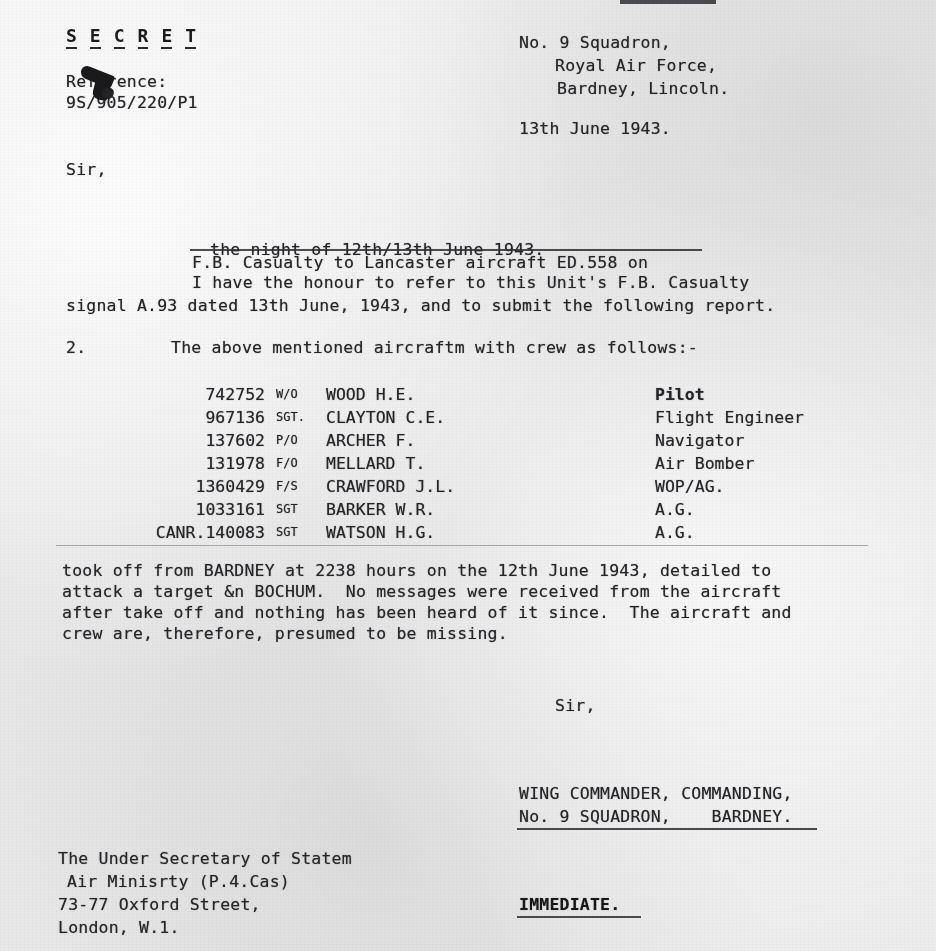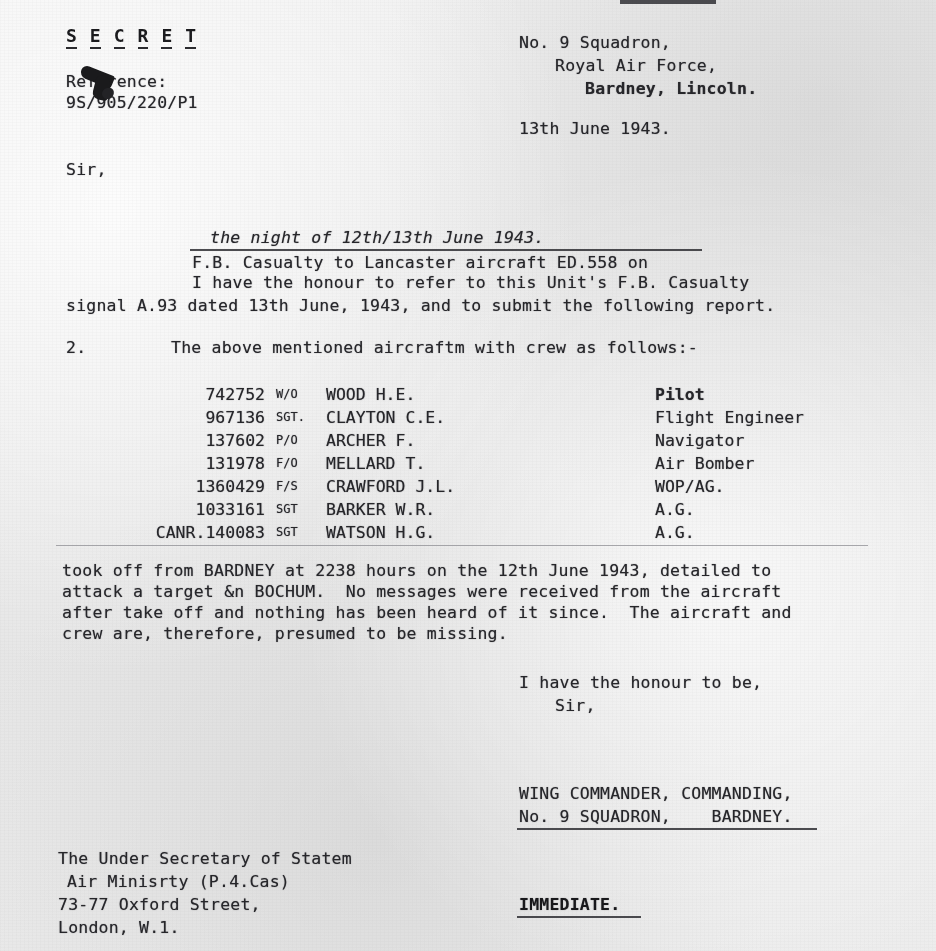--- a/index.html
+++ b/index.html
@@ -159,28 +159,28 @@
   <div class="txt" style="left:66px; top:91px;">9S/905/220/P1</div>
 
   <div class="blot">
     <div class="s1"></div>
     <div class="s2"></div>
     <div class="s3"></div>
   </div>
 
   <div class="txt" style="left:519px; top:31px;">No. 9 Squadron,</div>
   <div class="txt" style="left:555px; top:54px;">Royal Air Force,</div>
-  <div class="txt" style="left:585px; top:77px;font-weight:bold;">Bardney, Lincoln.</div>
+  <div class="txt" style="left:557px; top:77px;">Bardney, Lincoln.</div>
 
   <div class="txt" style="left:519px; top:117px;">13th June 1943.</div>
 
   <div class="txt" style="left:66px; top:158px;">Sir,</div>
 
   <div class="txt" style="left:192px; top:203px;margin-top:48px;">F.B. Casualty to Lancaster aircraft ED.558 on</div>
-  <div class="txt" style="left:210px; top:226px;font-style:italic;">the night of 12th/13th June 1943.</div>
+  <div class="txt" style="left:210px; top:238px;">the night of 12th/13th June 1943.</div>
   <div class="subject-rule" style="left:190px; top:249px; width:512px;"></div>
 
   <div class="txt" style="left:192px; top:271px;">I have the honour to refer to this Unit's F.B. Casualty</div>
   <div class="txt" style="left:66px; top:294px;">signal A.93 dated 13th June, 1943, and to submit the following report.</div>
 
   <div class="txt" style="left:66px; top:336px;">2.</div>
   <div class="txt" style="left:171px; top:336px;">The above mentioned aircraftm with crew as follows:-</div>
 
   <div class="roster">
     <div class="crew-row">
@@ -227,21 +227,20 @@
     </div>
   </div>
 
   <div class="rule" style="left:56px; top:545px; width:812px;"></div>
 
   <div class="txt" style="left:62px; top:559px;">took off from BARDNEY at 2238 hours on the 12th June 1943, detailed to</div>
   <div class="txt" style="left:62px; top:580px;">attack a target &amp;n BOCHUM.  No messages were received from the aircraft</div>
   <div class="txt" style="left:62px; top:601px;">after take off and nothing has been heard of it since.  The aircraft and</div>
   <div class="txt" style="left:62px; top:622px;">crew are, therefore, presumed to be missing.</div>
 
-  <div class="txt" style="left:519px; top:671px;">I have the honour to be,</div>
   <div class="txt" style="left:555px; top:694px;">Sir,</div>
 
   <div class="txt" style="left:519px; top:782px;">WING COMMANDER, COMMANDING,</div>
   <div class="txt" style="left:519px; top:805px;">No. 9 SQUADRON,    BARDNEY.</div>
   <div class="subject-rule" style="left:517px; top:828px; width:300px;"></div>
 
   <div class="txt" style="left:58px; top:847px;">The Under Secretary of Statem</div>
   <div class="txt" style="left:58px; top:870px;margin-left:9px;">Air Minisrty (P.4.Cas)</div>
   <div class="txt" style="left:58px; top:893px;">73-77 Oxford Street,</div>
   <div class="txt" style="left:58px; top:916px;">London, W.1.</div>

